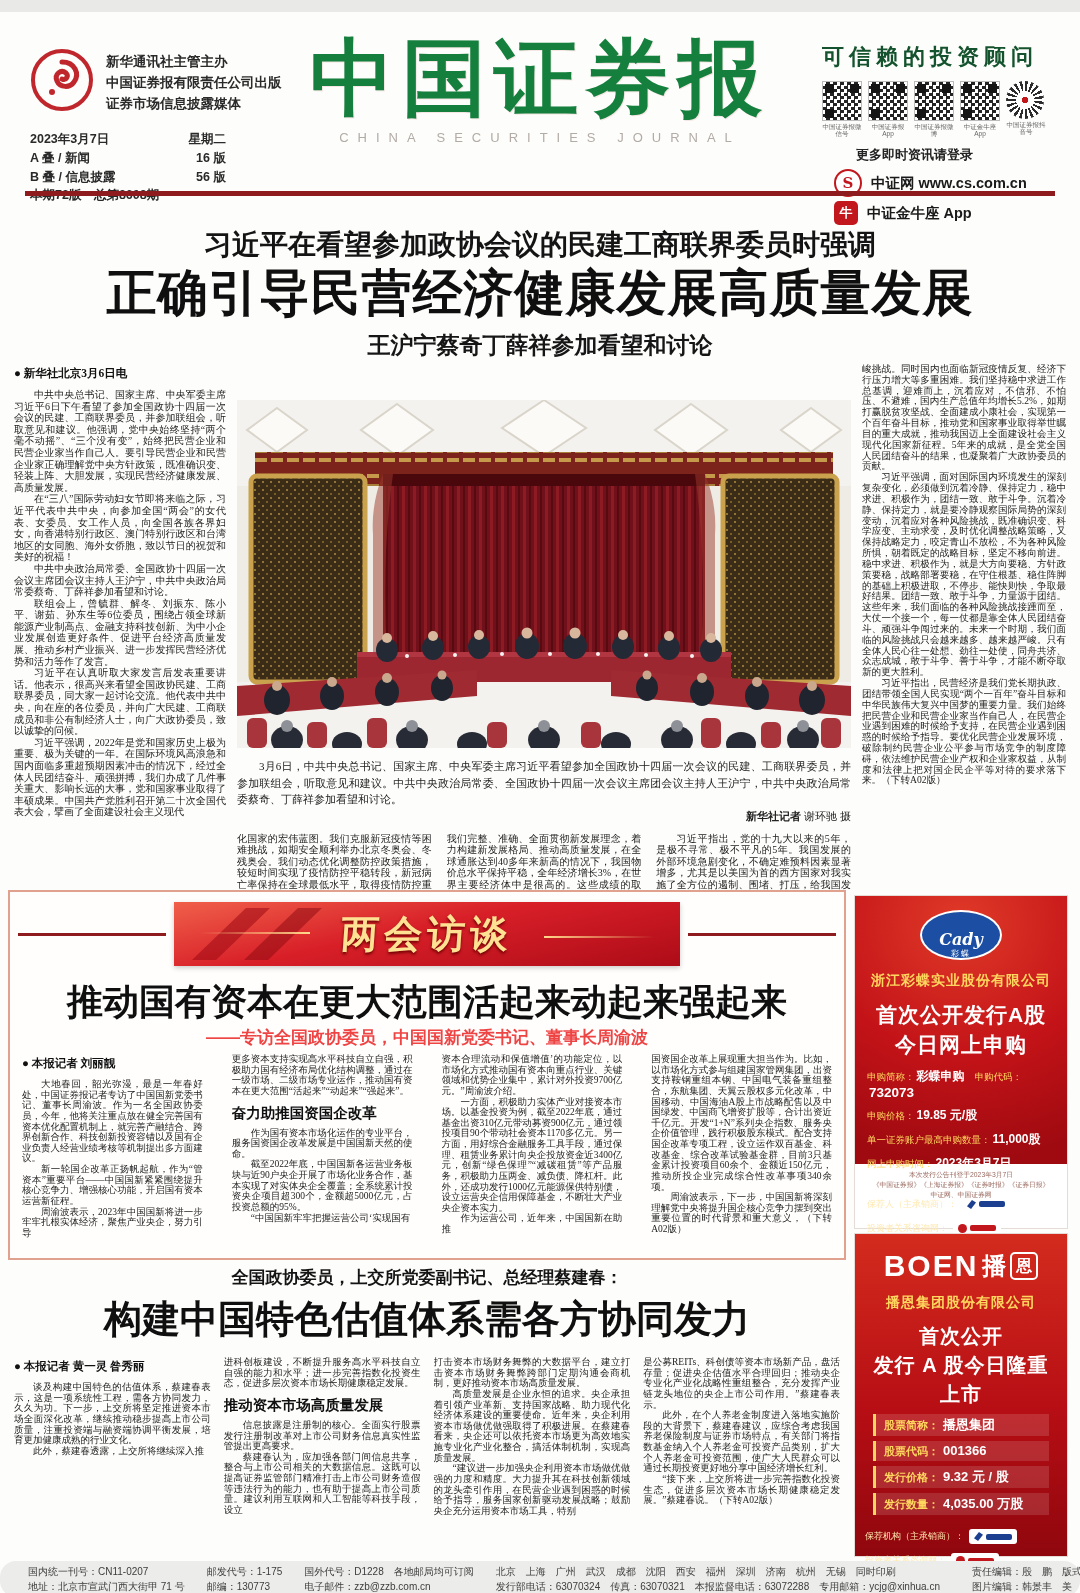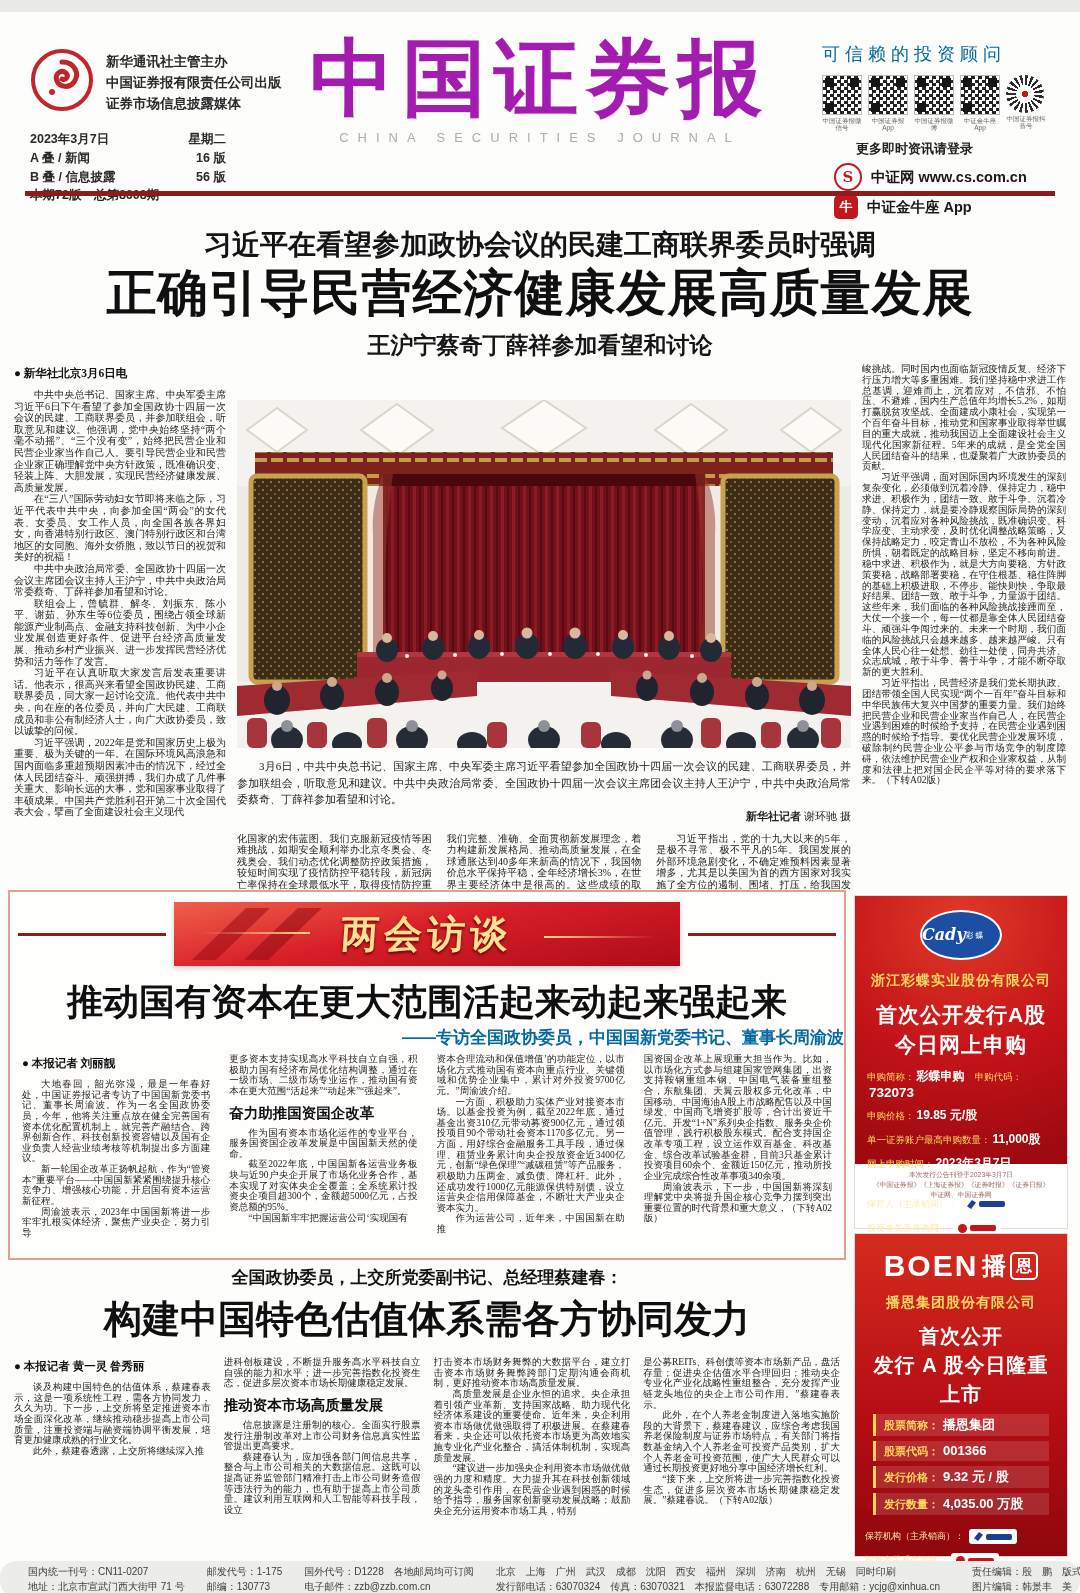--- a/index.html
+++ b/index.html
@@ -6,24 +6,24 @@
   .page{position:relative;width:1080px;height:1593px;background:#fdfdfb;margin:12px auto;overflow:hidden;
         font-family:"Liberation Sans","DejaVu Sans",sans-serif;color:#1c1c1c;}
   
   .hdr{position:absolute;left:0;top:0;width:1080px;height:178px;}
   .brandLogo{position:absolute;left:30px;top:36px;width:64px;height:64px;}
   .pubLines{position:absolute;left:106px;top:40px;font-size:13.5px;font-weight:700;line-height:1.55;color:#2a2a2a;}
   .dateBlock{position:absolute;left:30px;top:118px;width:196px;font-size:12.5px;font-weight:700;color:#2a2a2a;line-height:1.5;}
   .dateBlock .row{display:flex;justify-content:space-between;}
   .mast{position:absolute;left:280px;top:20px;width:520px;text-align:center;}
   .mastTitle{font-family:"DejaVu Serif","Liberation Serif",serif;font-weight:700;font-size:84px;line-height:1.1;
-             color:#a21caf;letter-spacing:8px;text-shadow:1px 1px 0 #d98a8a33;}
+             color:#15803d;letter-spacing:8px;text-shadow:1px 1px 0 #d98a8a33;}
   .mastEn{margin-top:6px;font-size:13px;letter-spacing:9px;color:#b3aba6;}
   .hdrRight{position:absolute;left:822px;top:30px;width:240px;}
-  .slogan{font-weight:400;font-size:18px;letter-spacing:5px;color:#0369a1;}
+  .slogan{font-weight:700;font-size:22px;letter-spacing:5px;color:#14532d;}
   .qrRow{display:flex;gap:6px;margin-top:9px;}
   .qrItem{width:40px;}
   .qr{width:38px;height:38px;border:1px solid #bbb;
       background-color:#fff;
       background-image:
         linear-gradient(#151515,#151515),linear-gradient(#151515,#151515),linear-gradient(#151515,#151515),
         repeating-conic-gradient(#242424 0% 25%, #ffffff 0% 50%);
       background-size:9px 9px,9px 9px,9px 9px,7px 7px;
       background-position:2px 2px,27px 2px,2px 27px,0 0;
       background-repeat:no-repeat,no-repeat,no-repeat,repeat;}
@@ -71,41 +71,41 @@
           display:flex;align-items:center;justify-content:center;box-shadow:0 2px 5px #00000033;}
   .banner .deco1{position:absolute;left:18px;top:6px;width:120px;height:52px;background:#9c0a14;opacity:.55;
                  clip-path:polygon(0 100%,45% 0,65% 0,20% 100%);}
   .banner .deco2{position:absolute;left:70px;top:6px;width:120px;height:52px;background:#8a0710;opacity:.5;
                  clip-path:polygon(0 100%,45% 0,65% 0,20% 100%);}
   .banner .gLineL{position:absolute;left:26px;top:30px;width:110px;height:2px;background:linear-gradient(90deg,transparent,#ffd98c);}
   .banner .gLineR{position:absolute;right:26px;top:34px;width:110px;height:2px;background:linear-gradient(270deg,transparent,#ffd98c);}
   .bannerText{position:relative;font-size:38px;font-weight:900;color:#ffe193;letter-spacing:5px;
               transform:skewX(-4deg);text-shadow:0 2px 3px #6d0000;}
   .intHeadline{position:absolute;top:86px;width:100%;text-align:center;font-size:36px;font-weight:900;color:#0f0f0f;}
-  .intDeck{position:absolute;top:134px;width:100%;text-align:right;font-size:17px;font-weight:700;color:#0369a1;}
-  .intCols{position:absolute;left:12px;right:12px;top:162px;bottom:6px;display:flex;gap:19px;}
+  .intDeck{position:absolute;top:134px;width:100%;text-align:center;font-size:17px;font-weight:700;color:#ef4444;}
+  .intCols{position:absolute;left:12px;right:12px;top:162px;bottom:6px;display:flex;gap:29px;}
   .intCol{flex:1;overflow:hidden;}
   .intCol p, .valCol p{font-size:9.5px;line-height:1.12;}
   .subhead{font-size:14.5px;font-weight:800;margin:7px 0 5px;color:#101010;font-family:"Liberation Sans",sans-serif;}
   
   .valSec{position:absolute;left:14px;top:1254px;width:826px;height:288px;}
   .valKicker{text-align:center;font-size:17px;font-weight:700;color:#141414;}
   .valHeadline{text-align:center;font-size:38px;font-weight:900;color:#0f0f0f;margin-top:5px;}
   .valCols{display:flex;gap:13px;margin-top:12px;height:186px;}
   .valCol{flex:1;overflow:hidden;}
   
   .ad{position:absolute;left:855px;width:212px;background:#fff;box-shadow:0 0 0 1px #e5dcd8;}
   .adCaidie{top:884px;height:332px;}
   .adBoen{top:1222px;height:322px;}
   .adRed{background:radial-gradient(120% 90% at 50% 10%,#e03a28 0%,#c31318 55%,#9e0a10 100%);color:#fff;}
   .adCaidie .adRed{height:268px;padding:14px 12px 8px;box-sizing:border-box;}
   .adBoen .adRed{height:322px;padding:16px 10px 8px;box-sizing:border-box;
       background:linear-gradient(180deg,#d42b1e 0%,#b60e14 55%,#8f070d 100%);}
   .cadyLogo{width:78px;height:46px;margin:0 auto;border:2px solid #fff;border-radius:50%;background:#1c4fa3;
-            display:flex;flex-direction:row;align-items:center;justify-content:flex-start;line-height:1;}
+            display:flex;flex-direction:column;align-items:center;justify-content:flex-end;line-height:1;}
   .cadyScript{font-family:"DejaVu Serif",serif;font-style:italic;font-weight:700;font-size:16px;color:#fff;}
   .cadySub{font-size:8px;color:#fff;margin-top:2px;letter-spacing:2px;}
   .adCompany{margin-top:12px;text-align:center;font-weight:800;font-size:14px;color:#ffd75e;letter-spacing:1px;}
   .adBig{margin-top:10px;text-align:center;font-weight:900;font-size:21px;color:#fff;letter-spacing:1px;line-height:1.45;}
   .adRow{margin-top:7px;font-size:9.5px;color:#ffd75e;display:flex;align-items:baseline;flex-wrap:wrap;}
   .adRow .v{color:#fff;font-weight:800;font-size:12px;margin-left:2px;}
   .adRow .v.big{font-size:13.5px;}
   .adTime{text-align:center;color:#fff;font-size:10.5px;margin-top:4px;}
   .sponsorRow{margin-top:9px;font-size:9px;color:#ffe9b0;display:flex;align-items:center;gap:5px;}
   .chip{display:inline-flex;align-items:center;gap:3px;background:#fff;border-radius:3px;padding:1px 5px;height:13px;}

